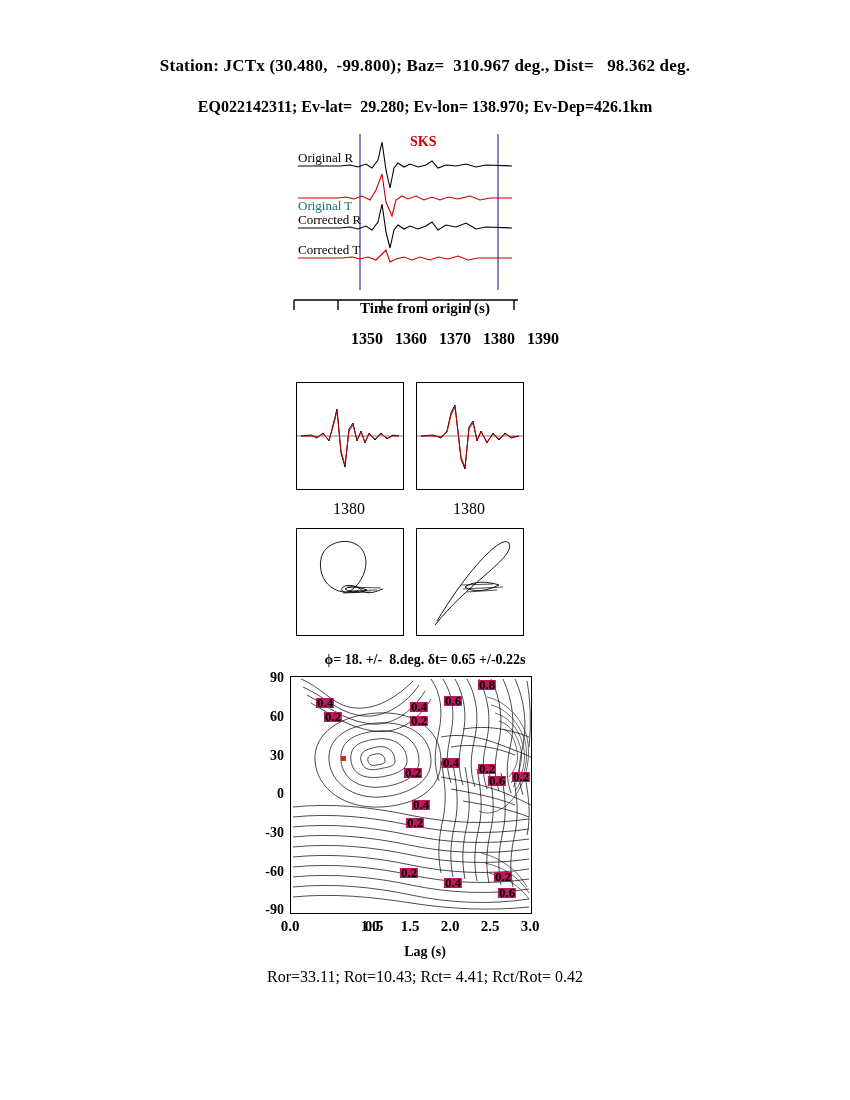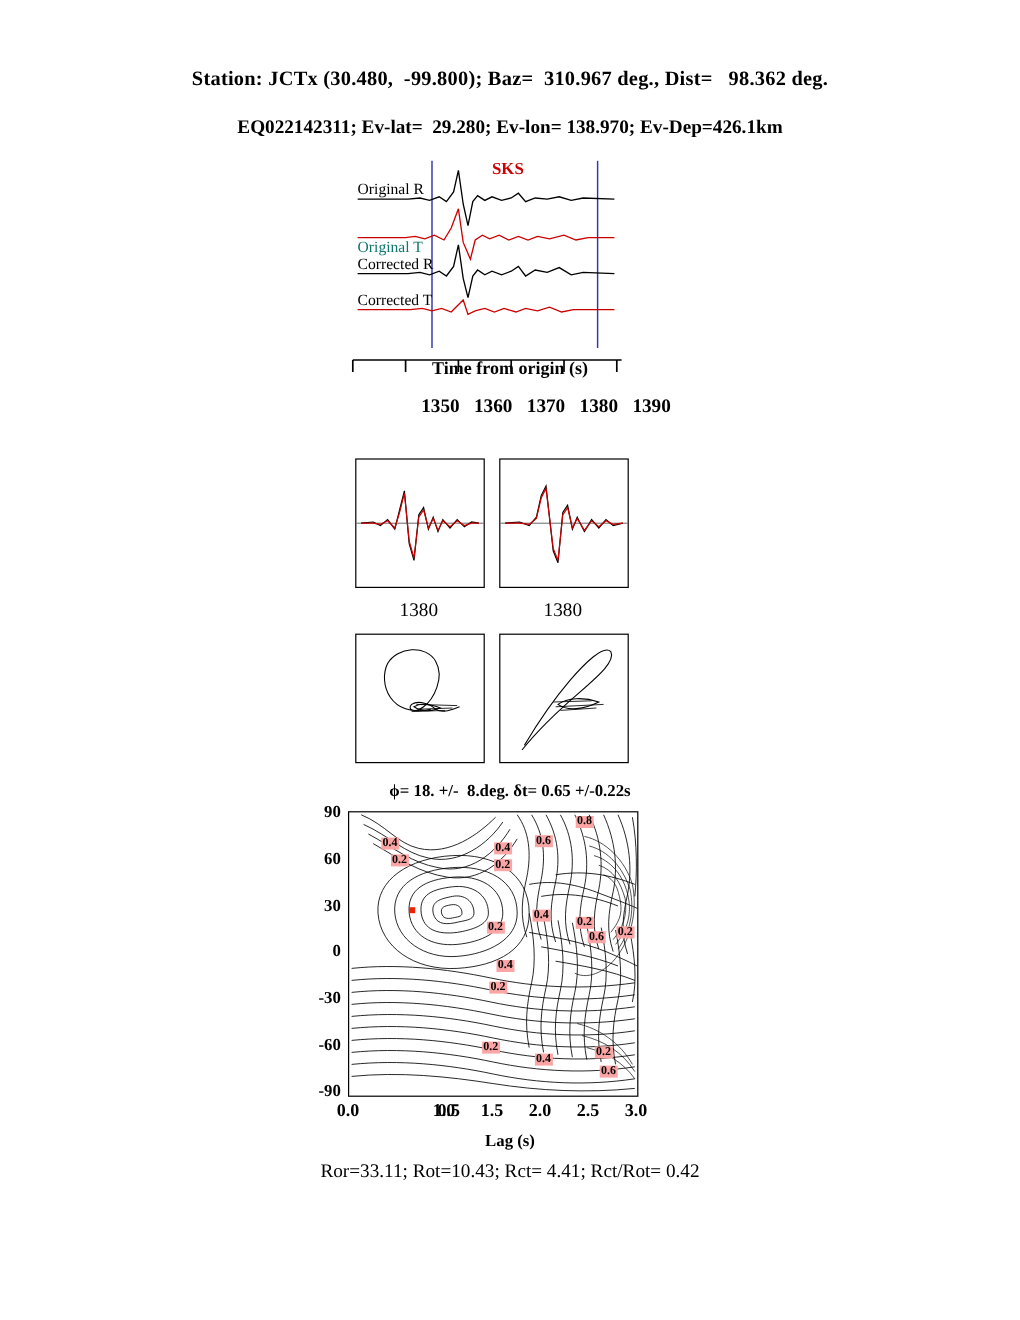--- a/index.html
+++ b/index.html
@@ -107,22 +107,22 @@
   #xlabel-lag{
     top:944px;left:0;width:850px;
     font-size:14px;font-weight:bold;
   }
   #footer-r{
     top:968px;left:0;width:850px;
     font-size:16px;
   }
   .clabel{
     position:absolute;
-    font-size:10px;font-weight:bold;
-    background:#fca5a5;
+    font-size:13px;font-weight:bold;
+    background:#be185d;
     padding:0 1px;
     line-height:10px;
     transform:translate(-50%,-50%);
   }
 </style>
 </head>
 <body>
 
 <div class="abs ctr" id="header-station">Station: JCTx (30.480,  -99.800); Baz=  310.967 deg., Dist=   98.362 deg.</div>
 <div class="abs ctr" id="header-event">EQ022142311; Ev-lat=  29.280; Ev-lon= 138.970; Ev-Dep=426.1km</div>

